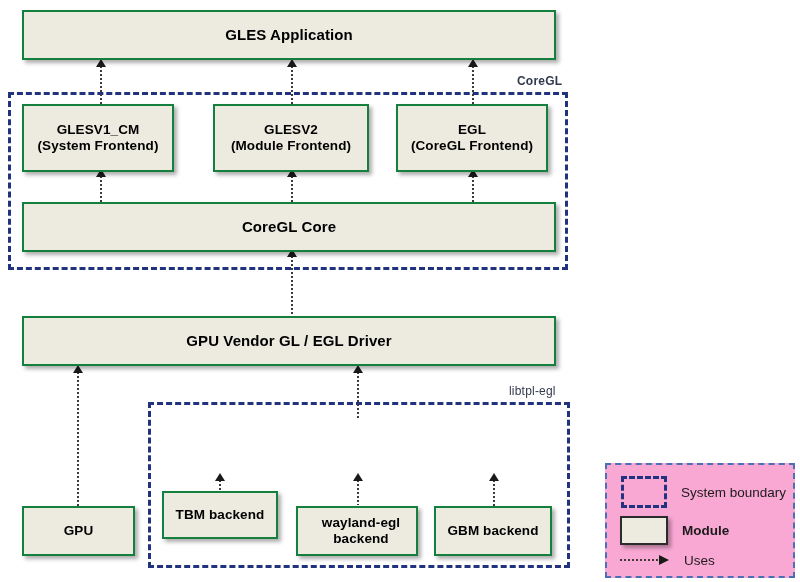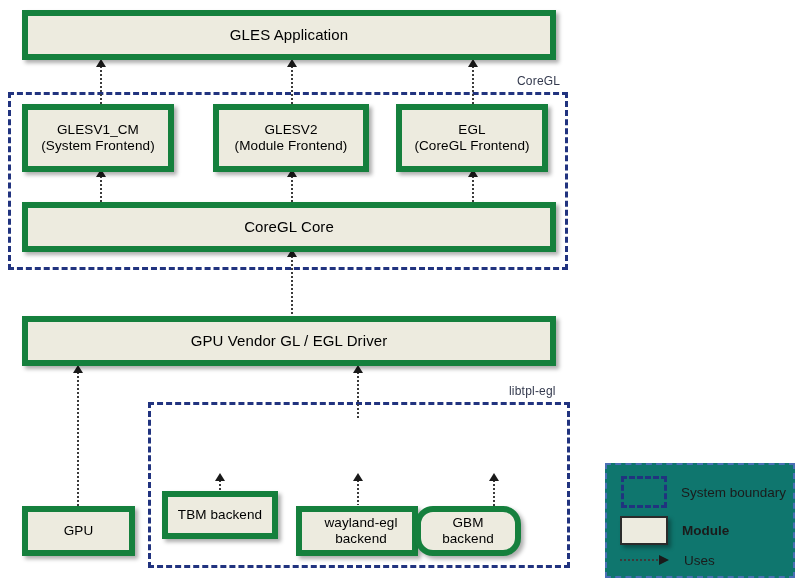--- a/index.html
+++ b/index.html
@@ -18,28 +18,28 @@
     height: 582px;
     background: #ffffff;
     overflow: hidden;
   }
 
   
   .module {
     position: absolute;
     box-sizing: border-box;
     background: #edebdf;
-    border: 6px solid #15803d;
+    border: 2px solid #15803d;
     box-shadow: 3px 3px 4px rgba(0,0,0,0.32);
     display: flex;
     align-items: center;
     justify-content: center;
     text-align: center;
     color: #000000;
-    font-weight: normal;
+    font-weight: bold;
     font-size: 13.5px;
     line-height: 1.22;
     letter-spacing: 0.1px;
     white-space: pre-line;
     padding: 0 4px;
   }
 
   
   .boundary {
     position: absolute;
@@ -71,21 +71,21 @@
     border-left: 5px solid transparent;
     border-right: 5px solid transparent;
     border-bottom: 8px solid #1a1a1a;
   }
 
   
   #legend {
     position: absolute;
     box-sizing: border-box;
     border: 2px dashed #4a6fb5;
-    background: #0f766e;
+    background: #f9a8d4;
   }
   .legend-row {
     position: absolute;
     display: flex;
     align-items: center;
   }
   .legend-text {
     font-size: 13.5px;
     color: #1b1b1b;
     white-space: nowrap;
@@ -130,21 +130,21 @@
     border-bottom: 5px solid transparent;
     border-left: 10px solid #1a1a1a;
   }
 </style>
 </head>
 <body>
 
 <div id="canvas">
 
   <div class="boundary" style="left:8px; top:92px; width:560px; height:178px;"></div>
-  <div class="boundary-label" style="left:517px; top:74px;">CoreGL</div>
+  <div class="boundary-label" style="left:517px; top:74px;font-weight:bold;">CoreGL</div>
 
   <div class="boundary" style="left:148px; top:402px; width:422px; height:166px;"></div>
   <div class="boundary-label" style="left:509px; top:384px;">libtpl-egl</div>
 
   <div class="arrow" style="left:100px; top:66px; height:38px;"></div>
   <div class="arrow-head" style="left:96px; top:59px;"></div>
 
   <div class="arrow" style="left:291px; top:66px; height:38px;"></div>
   <div class="arrow-head" style="left:287px; top:59px;"></div>
 
@@ -194,21 +194,21 @@
   <div class="module" style="left:22px; top:202px; width:534px; height:50px; font-size:15px;">CoreGL Core</div>
 
 
   <div class="module" style="left:22px; top:506px; width:113px; height:50px;">GPU</div>
 
   <div class="module" style="left:162px; top:491px; width:116px; height:48px;">TBM backend</div>
 
   <div class="module" style="left:296px; top:506px; width:122px; height:50px;padding-left:12px;">wayland-egl
 backend</div>
 
-  <div class="module" style="left:415px; top:506px; width:106px; height:50px;border-radius:18px;">GBM backend</div>
+  <div class="module" style="left:434px; top:506px; width:118px; height:50px;">GBM backend</div>
 
   <div id="legend" style="left:605px; top:463px; width:190px; height:115px;">
 
     <div class="legend-row" style="left:14px; top:10px; width:165px; height:34px;">
       <div class="swatch-boundary"></div>
       <span class="legend-text" style="margin-left:14px;">System boundary</span>
     </div>
 
     <div class="legend-row" style="left:13px; top:50px; width:165px; height:30px;">
       <div class="swatch-module"></div>

